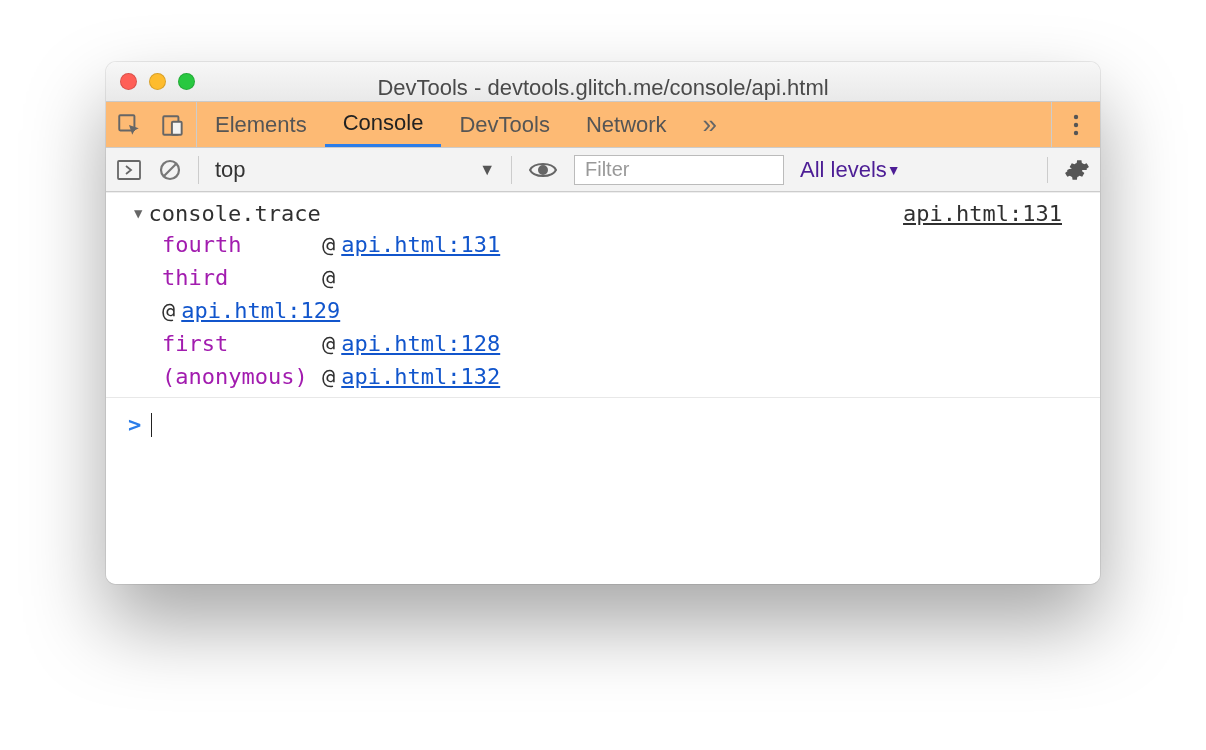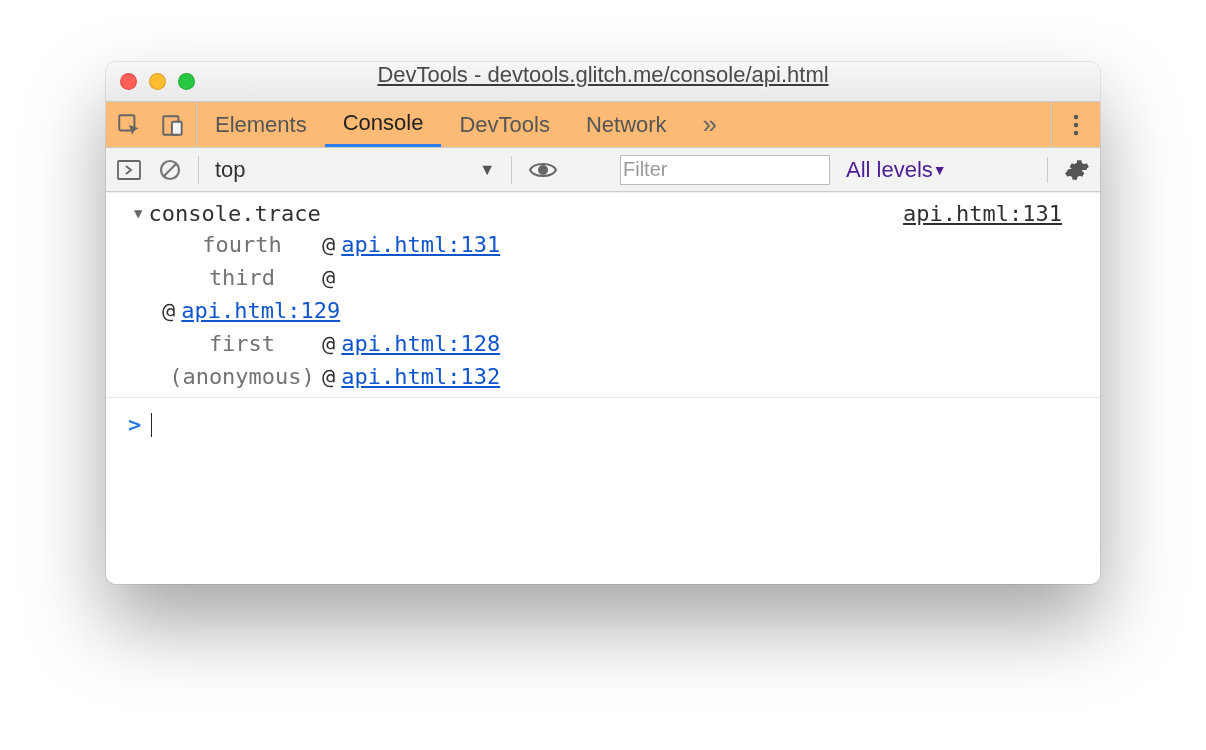--- a/index.html
+++ b/index.html
@@ -22,25 +22,24 @@
     box-shadow: 0 40px 80px rgba(0,0,0,0.35), 0 0 0 1px rgba(0,0,0,0.08);
     overflow: hidden;
     display: flex; flex-direction: column;
     position: relative;
   }
   
   .titlebar {
     height: 40px;
     background: linear-gradient(#f7f7f7,#e9e9e9);
     border-bottom: 1px solid #c9c9c9;
-    display: flex; align-items: flex-start;
+    display: flex; align-items: flex-end;
     position: relative;
     font-size: 22px;
     color: #3b3b3b;
-    text-decoration: underline;
   }
   .traffic {
     position: absolute; left: 14px; top: 0; height: 100%;
     display: flex; align-items: center; gap: 12px;
   }
   .dot {
     width: 17px; height: 17px; border-radius: 50%;
     border: 1px solid rgba(0,0,0,0.15);
   }
   .dot.red    { background:#ff5f57; }
@@ -105,23 +104,22 @@
     height:32px;
   }
   .context-select .label { color:#333; }
   .context-select .caret { color:#555; font-size:16px; }
   .eye { color:#555; }
   .filter-input {
     width:210px; height:30px;
     border:1px solid #bbb;
     background:#fff;
     font-size:20px;
-    padding:0 2px;
+    padding:0 10px;
     color:#333;
-    margin-left:46px;
   }
   .filter-input::placeholder { color:#999; }
   .levels {
     display:flex; align-items:center; color:#4c1d95;
     white-space:nowrap;
   }
   .gear-wrap {
     margin-left:auto;
     display:flex; align-items:center; padding-left:16px;
     border-left:1px solid #ccc;
@@ -153,21 +151,21 @@
     text-decoration: underline;
     padding-right:20px;
   }
   .trace-table {
     padding-left:56px;
   }
   .trace-line {
     display:flex; align-items:center;
     padding:4px 0;
   }
-  .fn-name { min-width:160px; color:#737373;text-align:center; }
+  .fn-name { min-width:160px; color:#a21caf; }
   .at { color:#303030; margin-right:6px; }
   .src-link { color:#1155cc; text-decoration: underline; }
   .divider { height:1px; background:#e8e8e8; margin:4px 0; }
   .prompt-row {
     display:flex; align-items:center;
     padding:10px 18px 0 22px;
   }
   .prompt-caret { color:#2b7de9; font-weight:700; font-size:22px; margin-right:10px; }
   .cursor {
     width:1px; height:24px; background:#222;

